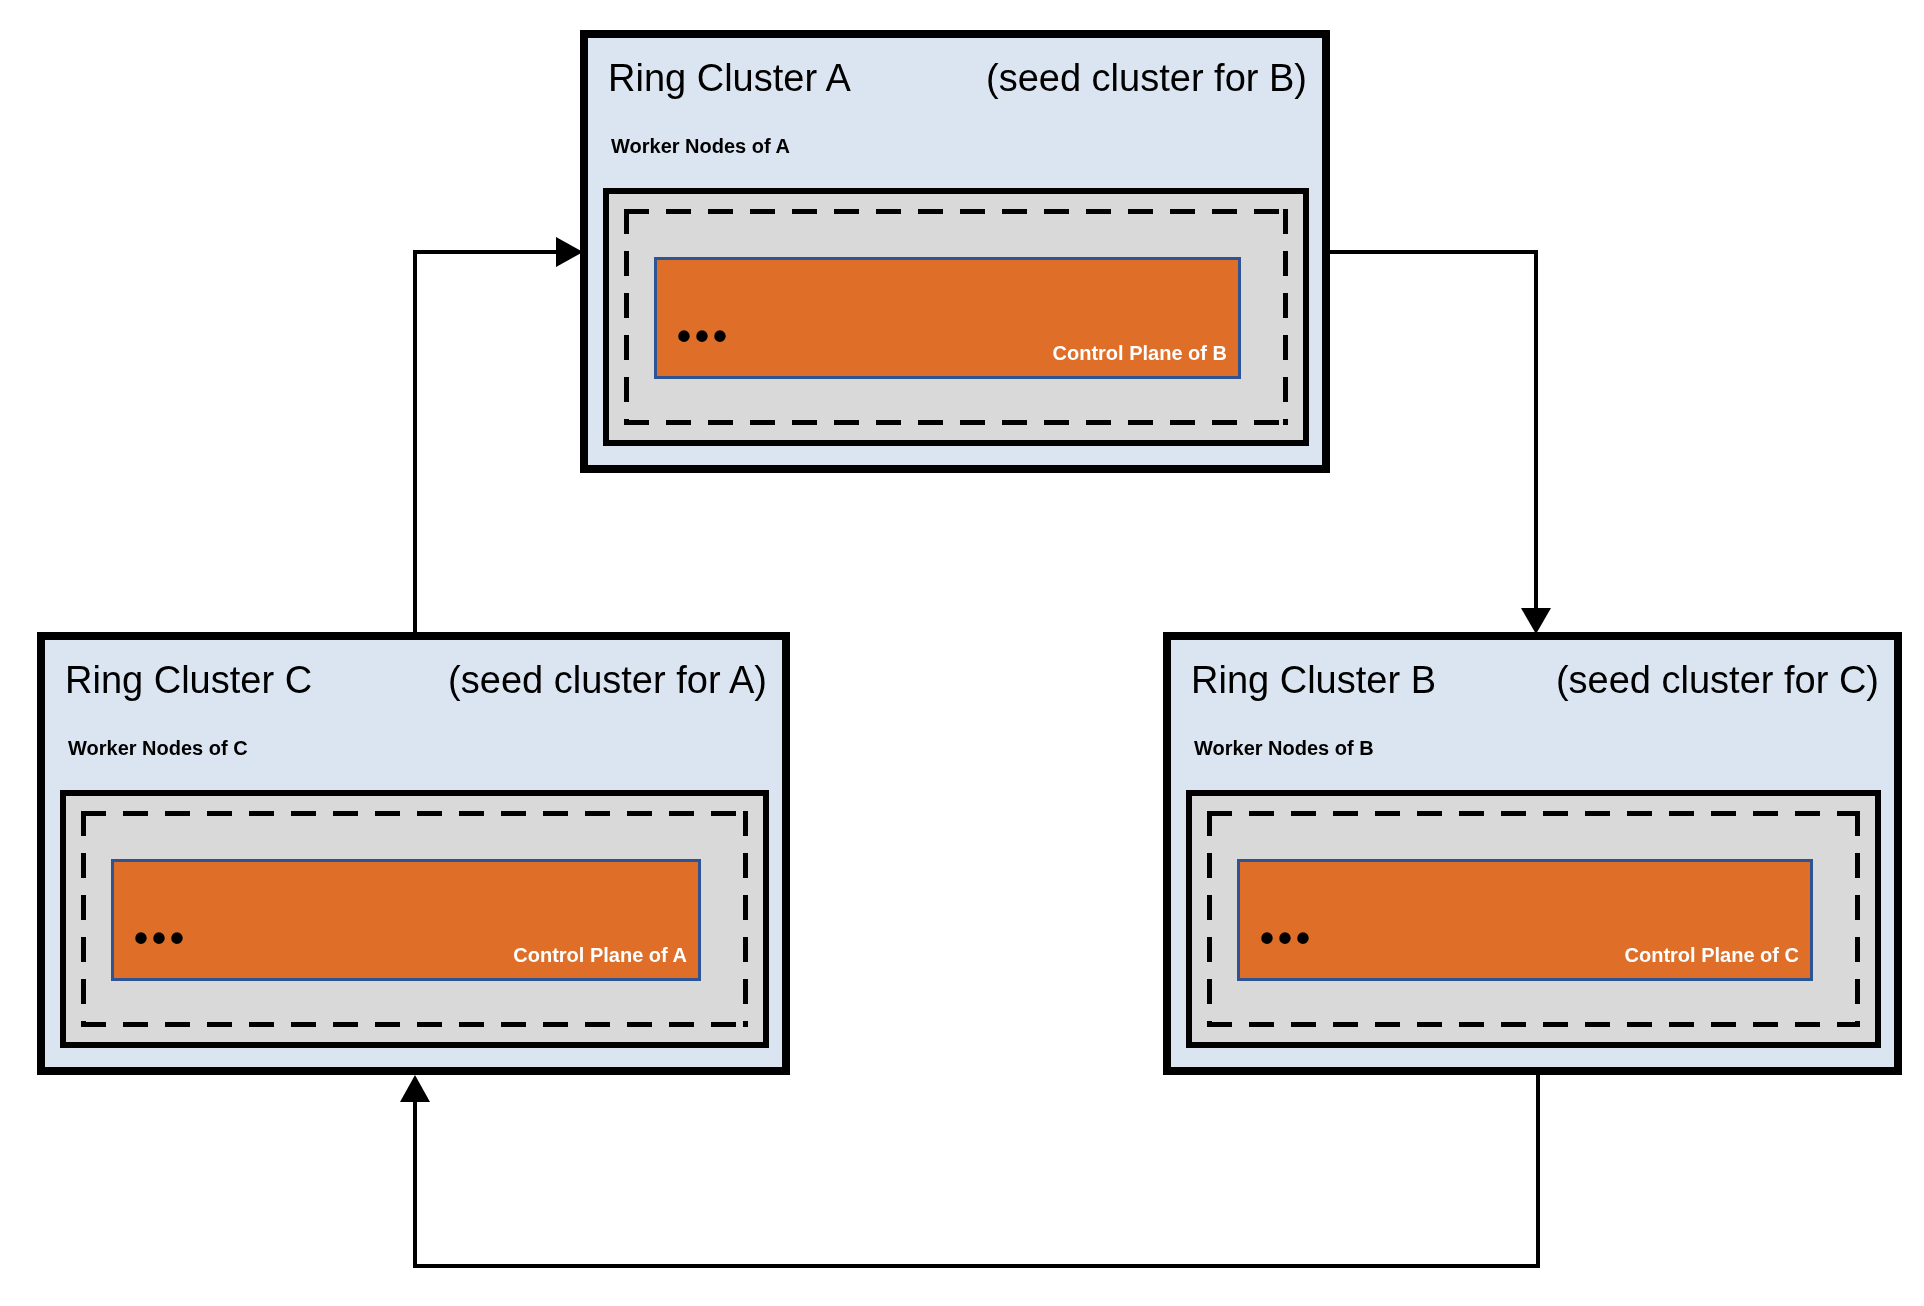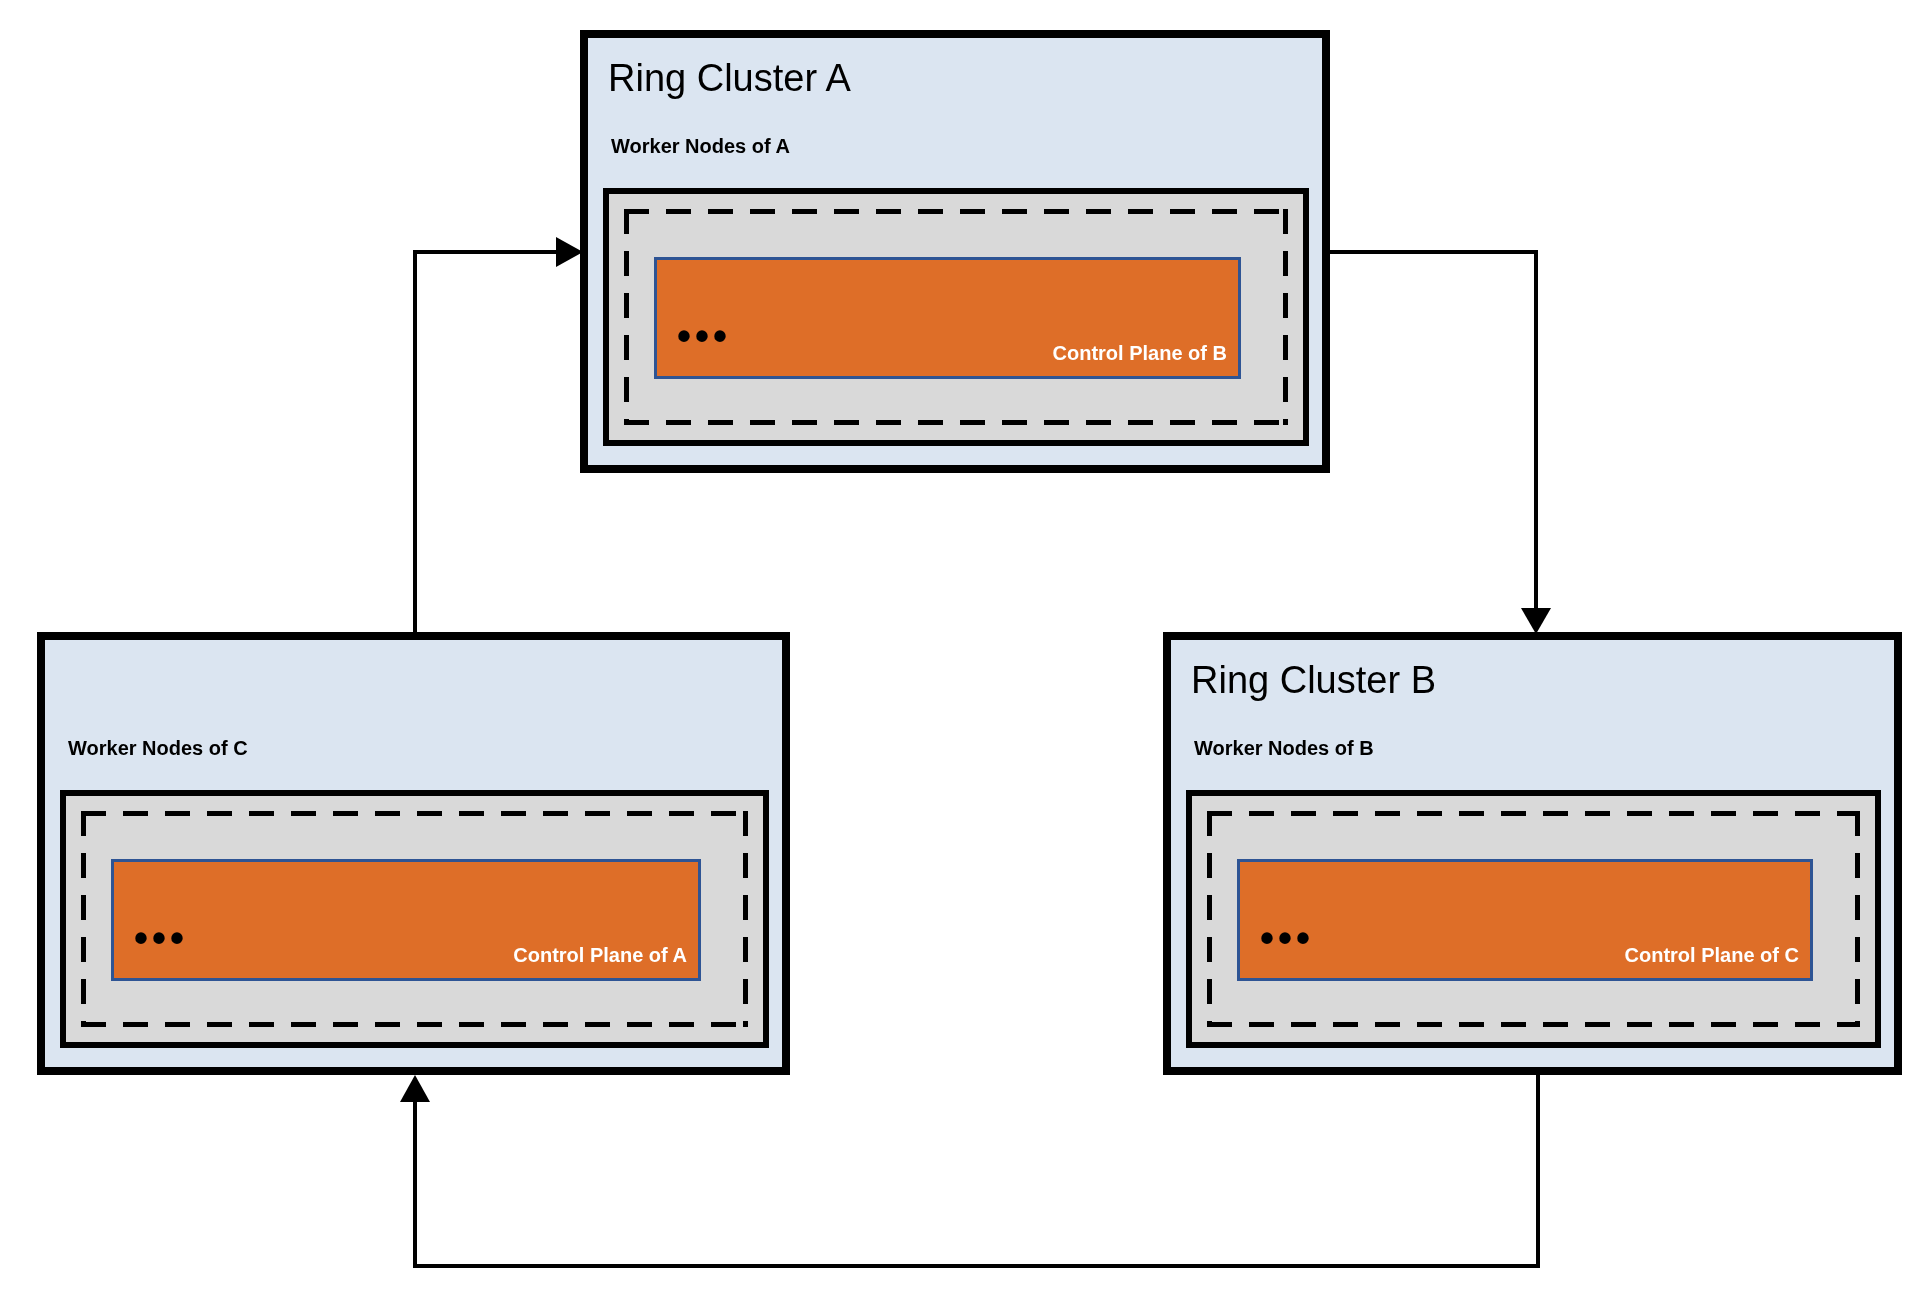--- a/index.html
+++ b/index.html
@@ -92,55 +92,61 @@
     </g>
     <g>
       <polyline points="1538,1073 1538,1266 415,1266 415,1102"></polyline>
       <polygon points="400,1102 430,1102 415,1075"></polygon>
     </g>
   </svg>
 
   <div class="cluster cluster-a">
     <div class="cluster-title-row">
       <span>Ring Cluster A</span>
+      <span>(seed cluster for B)</span>
     </div>
     <div class="worker-label">Worker Nodes of A</div>
     <div class="node-box">
       <div class="dashed-frame">
         <div class="dash dash-h dash-top"></div>
         <div class="dash dash-h dash-bottom"></div>
         <div class="dash dash-v dash-left"></div>
         <div class="dash dash-v dash-right"></div>
         <div class="control-plane">
           <span class="dots">•••</span>
           <span class="control-label">Control Plane of B</span>
         </div>
       </div>
     </div>
   </div>
 
   <div class="cluster cluster-c">
+    <div class="cluster-title-row">
+      <span>Ring Cluster C</span>
+      <span>(seed cluster for A)</span>
+    </div>
     <div class="worker-label">Worker Nodes of C</div>
     <div class="node-box">
       <div class="dashed-frame">
         <div class="dash dash-h dash-top"></div>
         <div class="dash dash-h dash-bottom"></div>
         <div class="dash dash-v dash-left"></div>
         <div class="dash dash-v dash-right"></div>
         <div class="control-plane">
           <span class="dots">•••</span>
           <span class="control-label">Control Plane of A</span>
         </div>
       </div>
     </div>
   </div>
 
   <div class="cluster cluster-b">
     <div class="cluster-title-row">
       <span>Ring Cluster B</span>
+      <span>(seed cluster for C)</span>
     </div>
     <div class="worker-label">Worker Nodes of B</div>
     <div class="node-box">
       <div class="dashed-frame">
         <div class="dash dash-h dash-top"></div>
         <div class="dash dash-h dash-bottom"></div>
         <div class="dash dash-v dash-left"></div>
         <div class="dash dash-v dash-right"></div>
         <div class="control-plane">
           <span class="dots">•••</span>

